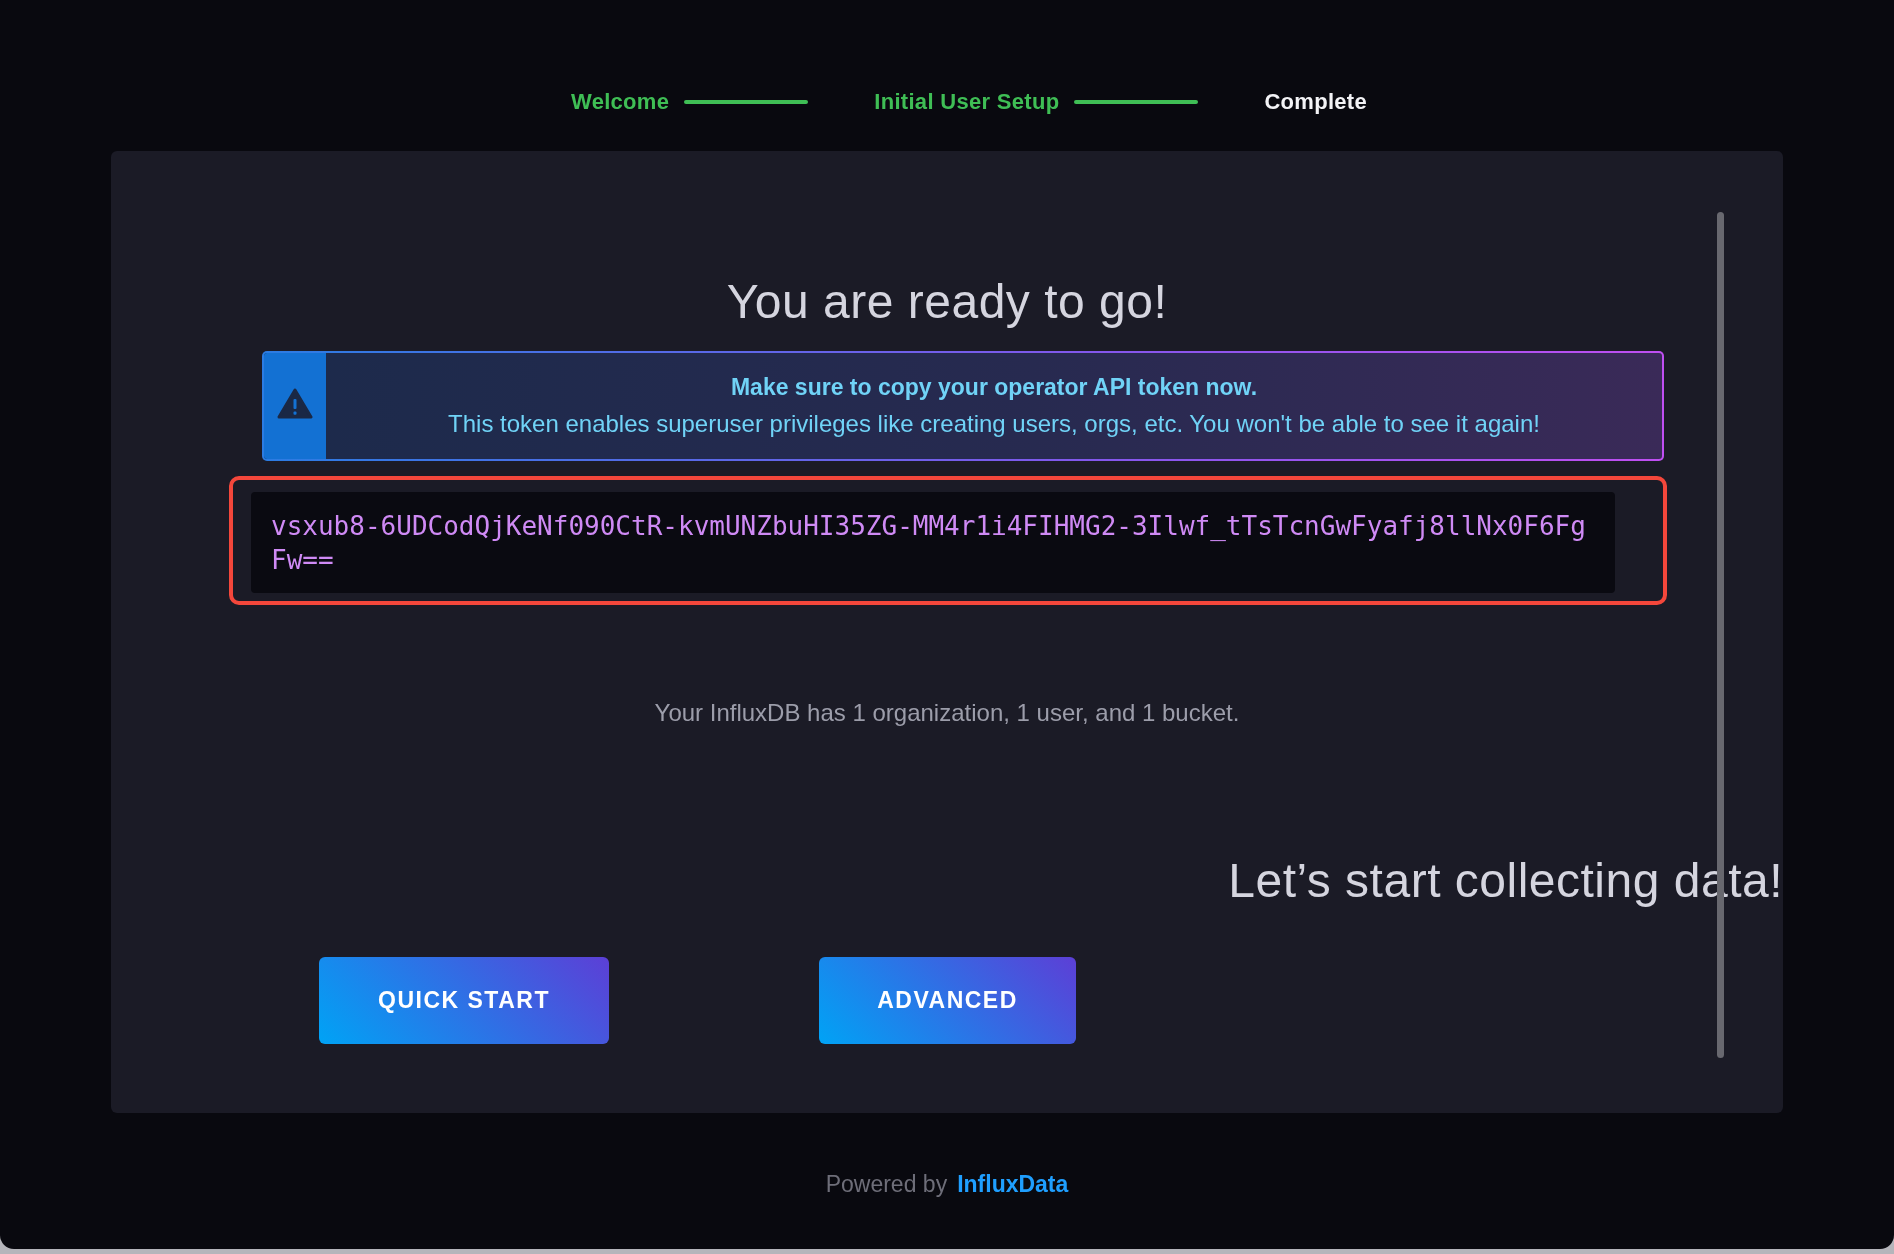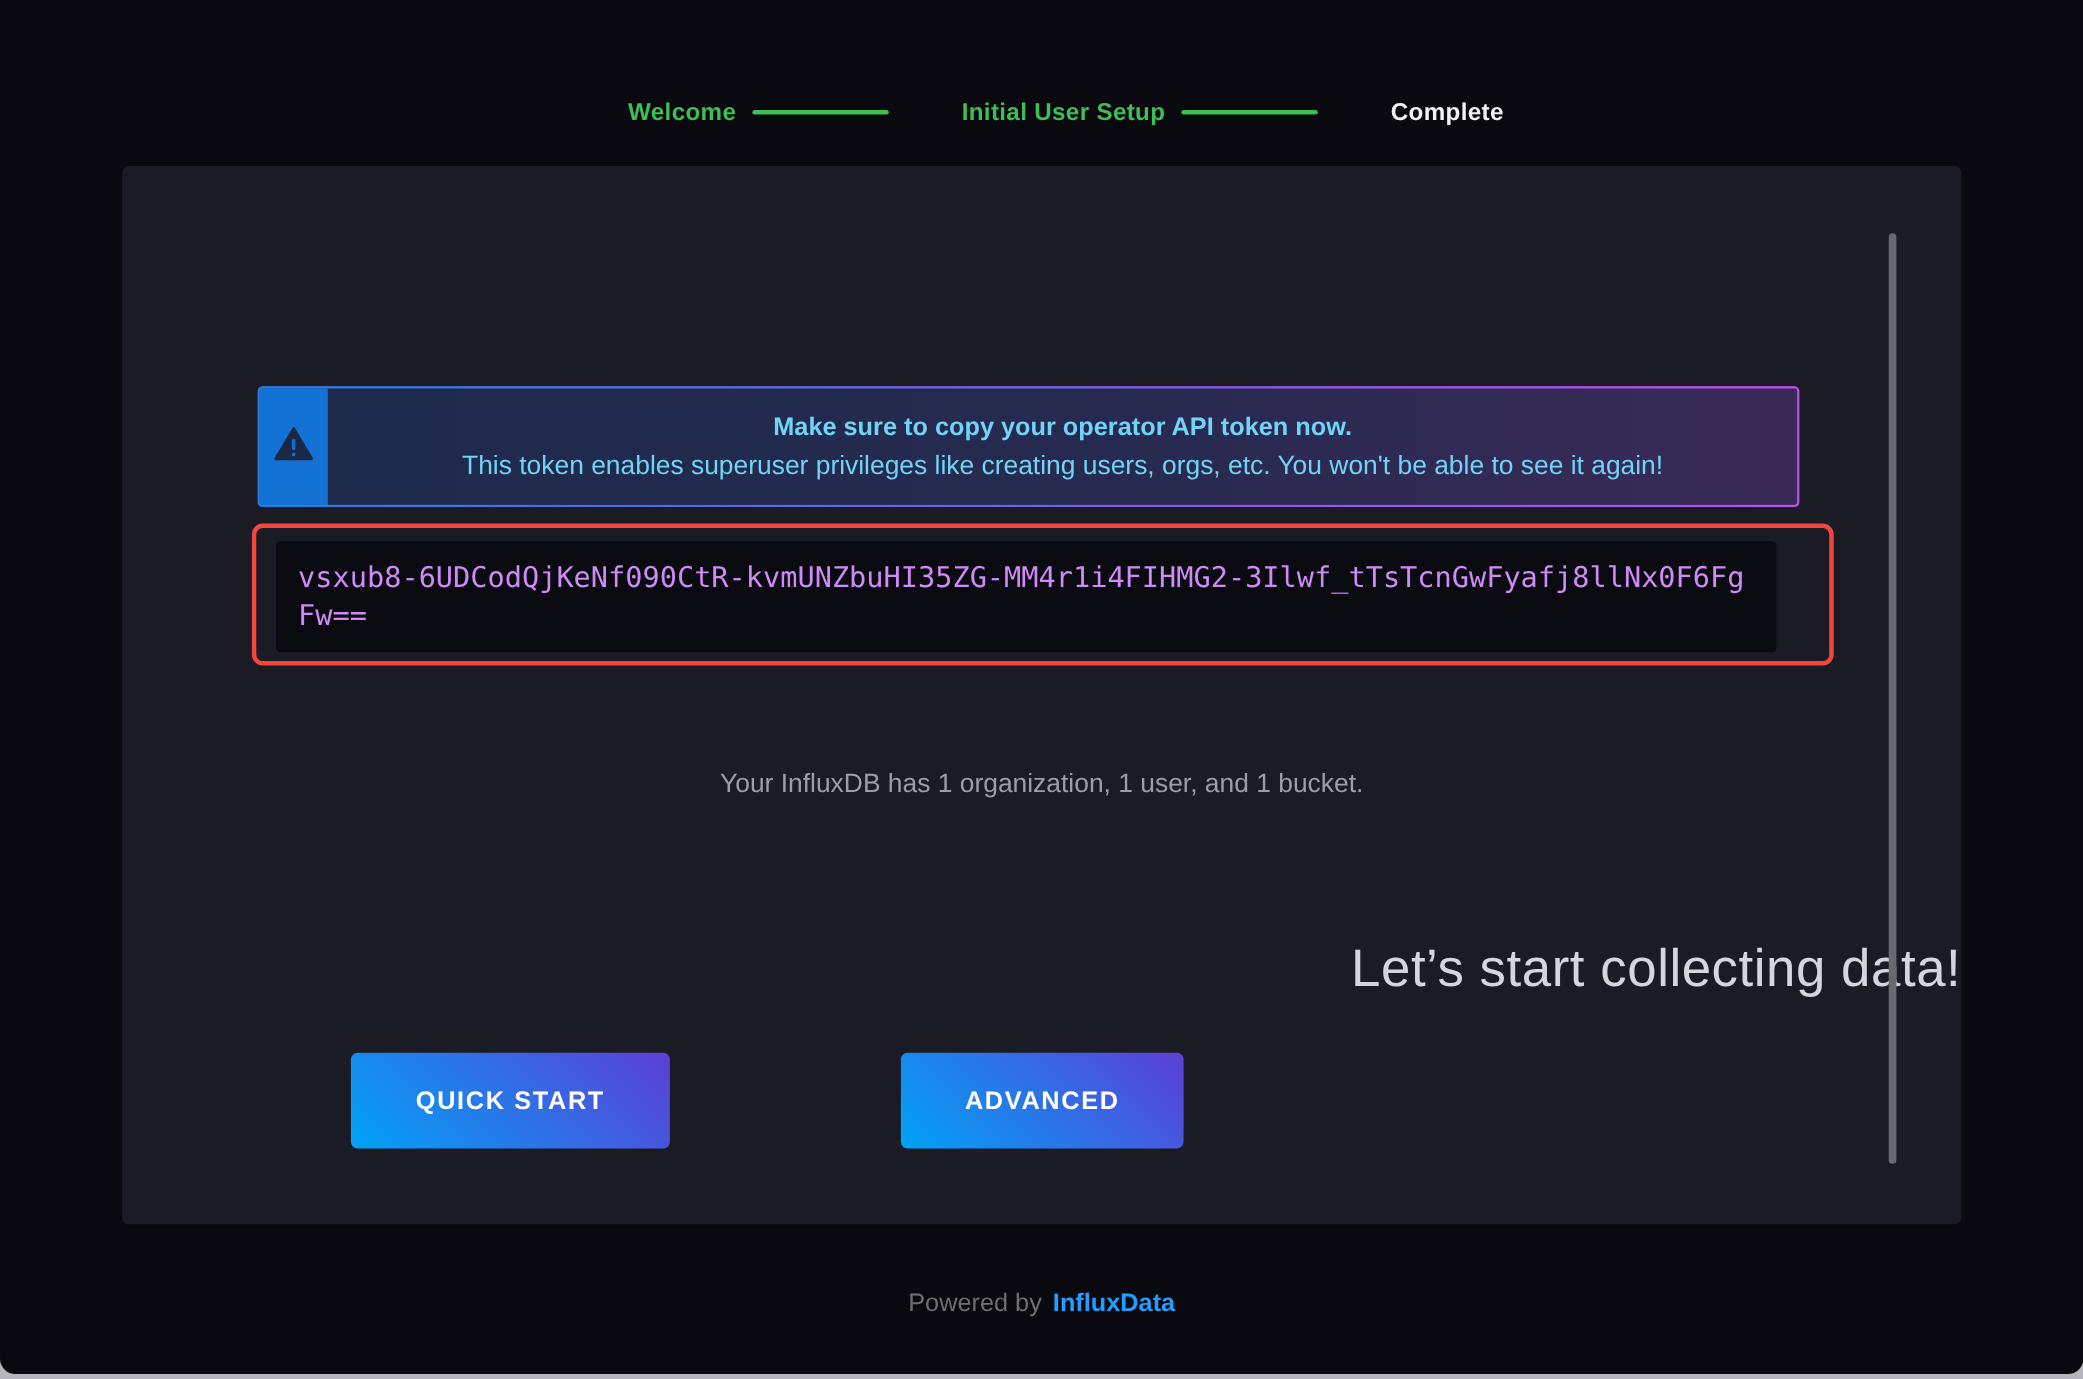--- a/index.html
+++ b/index.html
@@ -53,21 +53,21 @@
     top: 123px; left: 0; right: 0;
     text-align: center;
     font-size: 48px;
     font-weight: 300;
     letter-spacing: 0.5px;
     color: #d5d5df;
   }
   
   .alert {
     position: absolute;
-    left: 123px; top: 200px;
+    left: 151px; top: 200px;
     width: 1402px; height: 110px;
     border: 2px solid transparent;
     border-radius: 5px;
     background:
       linear-gradient(90deg, #1c2a4b 0%, #272a50 55%, #3a2a58 100%) padding-box,
       linear-gradient(90deg, #2b7ce2 0%, #8457ec 60%, #c04ff2 100%) border-box;
     display: flex;
     align-items: stretch;
   }
   .alert-icon-panel {
@@ -192,20 +192,21 @@
   <div class="stepper">
     <span class="step done">Welcome</span>
     <span class="step-sep"></span>
     <span class="step done">Initial User Setup</span>
     <span class="step-sep"></span>
     <span class="step active">Complete</span>
   </div>
 
   <div class="card">
 
+    <div class="ready-title">You are ready to go!</div>
 
     <div class="alert">
       <div class="alert-icon-panel">
         <span>
           <svg width="36" height="32" viewBox="0 0 36 32">
             <path d="M18 2 L34 29 H2 Z" fill="#1a2845" stroke="#1a2845" stroke-width="3" stroke-linejoin="round"></path>
             <rect x="16.5" y="11" width="3" height="10" rx="1" fill="#1371d3"></rect>
             <rect x="16.5" y="23.5" width="3" height="3.2" rx="1" fill="#1371d3"></rect>
           </svg>
         </span>

